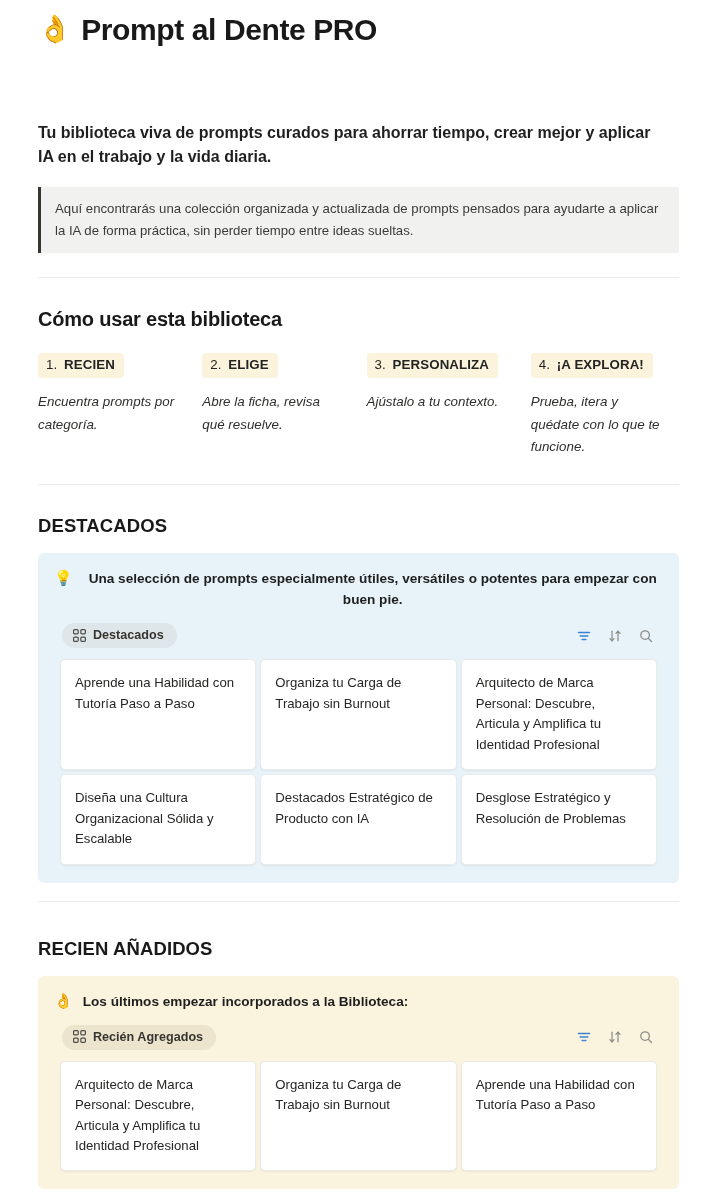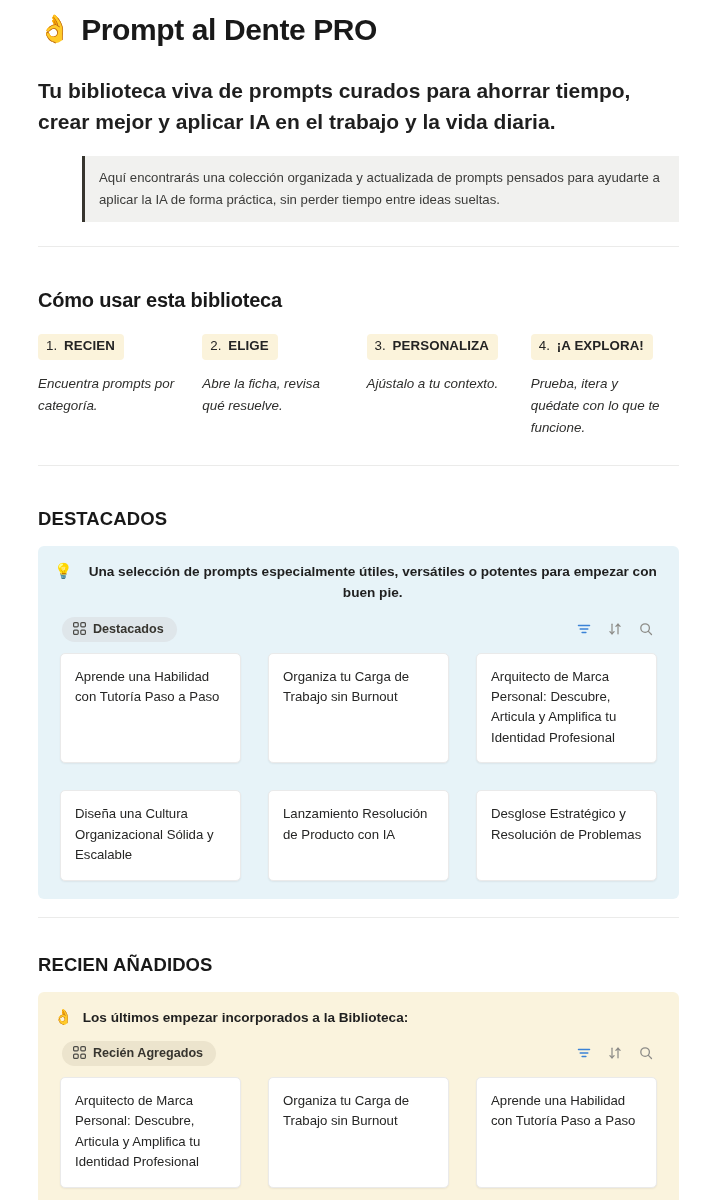--- a/index.html
+++ b/index.html
@@ -37,56 +37,55 @@
     color: #191919;
   }
   .title-emoji {
     font-size: 27px;
     line-height: 1;
     display: inline-block;
   }
 
   
   .lead {
-    margin-top: 26px;
-    font-size: 21px;
+    margin-top: 72px;
+    font-size: 16px;
     font-weight: 700;
     line-height: 1.52;
     color: #1f1f1f;
     max-width: 630px;
   }
 
   
   .quote-block {
     margin-top: 18px;
     background: #f1f1ef;
     border-left: 3px solid #37352f;
     padding: 11px 14px 12px 14px;
     font-size: 13.2px;
     line-height: 1.62;
     color: #3b3b39;
     max-width: 642px;
-    margin-left: 44px;
   }
 
   
   .divider {
     height: 1px;
     background: #ebebea;
     margin: 24px 0 0 0;
     border: 0;
   }
 
   
   .h2 {
     font-size: 20px;
     font-weight: 700;
     letter-spacing: -0.2px;
     color: #191919;
-    margin-top: 42px;
+    margin-top: 30px;
   }
   .h2.caps {
     font-size: 18.5px;
     letter-spacing: 0.1px;
   }
 
   
   .steps {
     display: grid;
     grid-template-columns: repeat(4, 1fr);
@@ -169,21 +168,21 @@
     align-items: center;
     gap: 17px;
     padding-right: 8px;
   }
   .ticon { display: block; cursor: pointer; }
 
   
   .card-grid {
     display: grid;
     grid-template-columns: repeat(3, 1fr);
-    gap: 27px;
+    gap: 4px;
     margin-top: 11px;
     padding: 0 6px;
   }
   .card {
     background: #ffffff;
     border: 1px solid #eaeaea;
     border-radius: 5px;
     padding: 13px 14px 14px 14px;
     min-height: 86px;
     box-shadow: 0 1px 2px rgba(15, 15, 15, 0.06);
@@ -296,21 +295,21 @@
       <div class="card">
         <div class="card-title">Organiza tu Carga de Trabajo sin Burnout</div>
       </div>
       <div class="card">
         <div class="card-title">Arquitecto de Marca Personal: Descubre, Articula y Amplifica tu Identidad Profesional</div>
       </div>
       <div class="card">
         <div class="card-title">Diseña una Cultura Organizacional Sólida y Escalable</div>
       </div>
       <div class="card">
-        <div class="card-title">Lanzamiento Resolución de Producto con IA</div>
+        <div class="card-title">Destacados Estratégico de Producto con IA</div>
       </div>
       <div class="card">
         <div class="card-title">Desglose Estratégico y Resolución de Problemas</div>
       </div>
     </div>
 
   </div>
 
   <hr class="divider" style="margin-top:18px">
 

